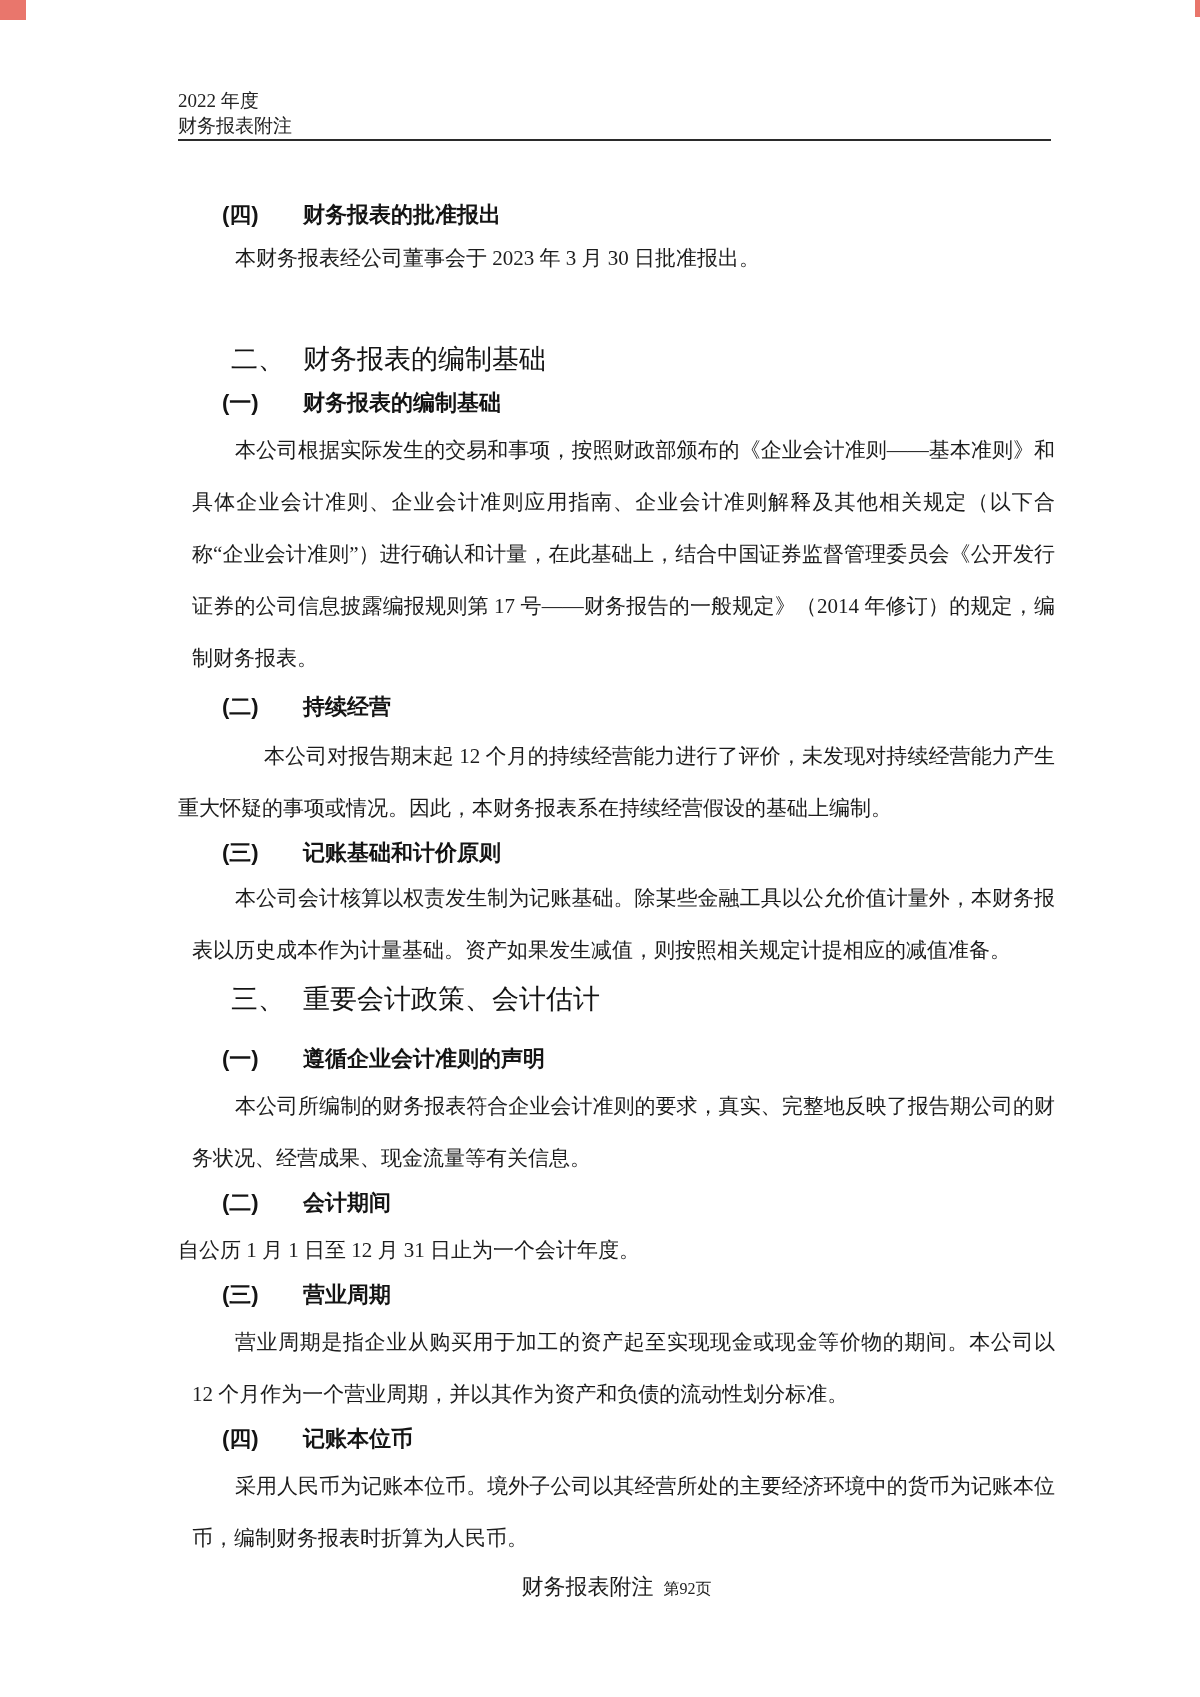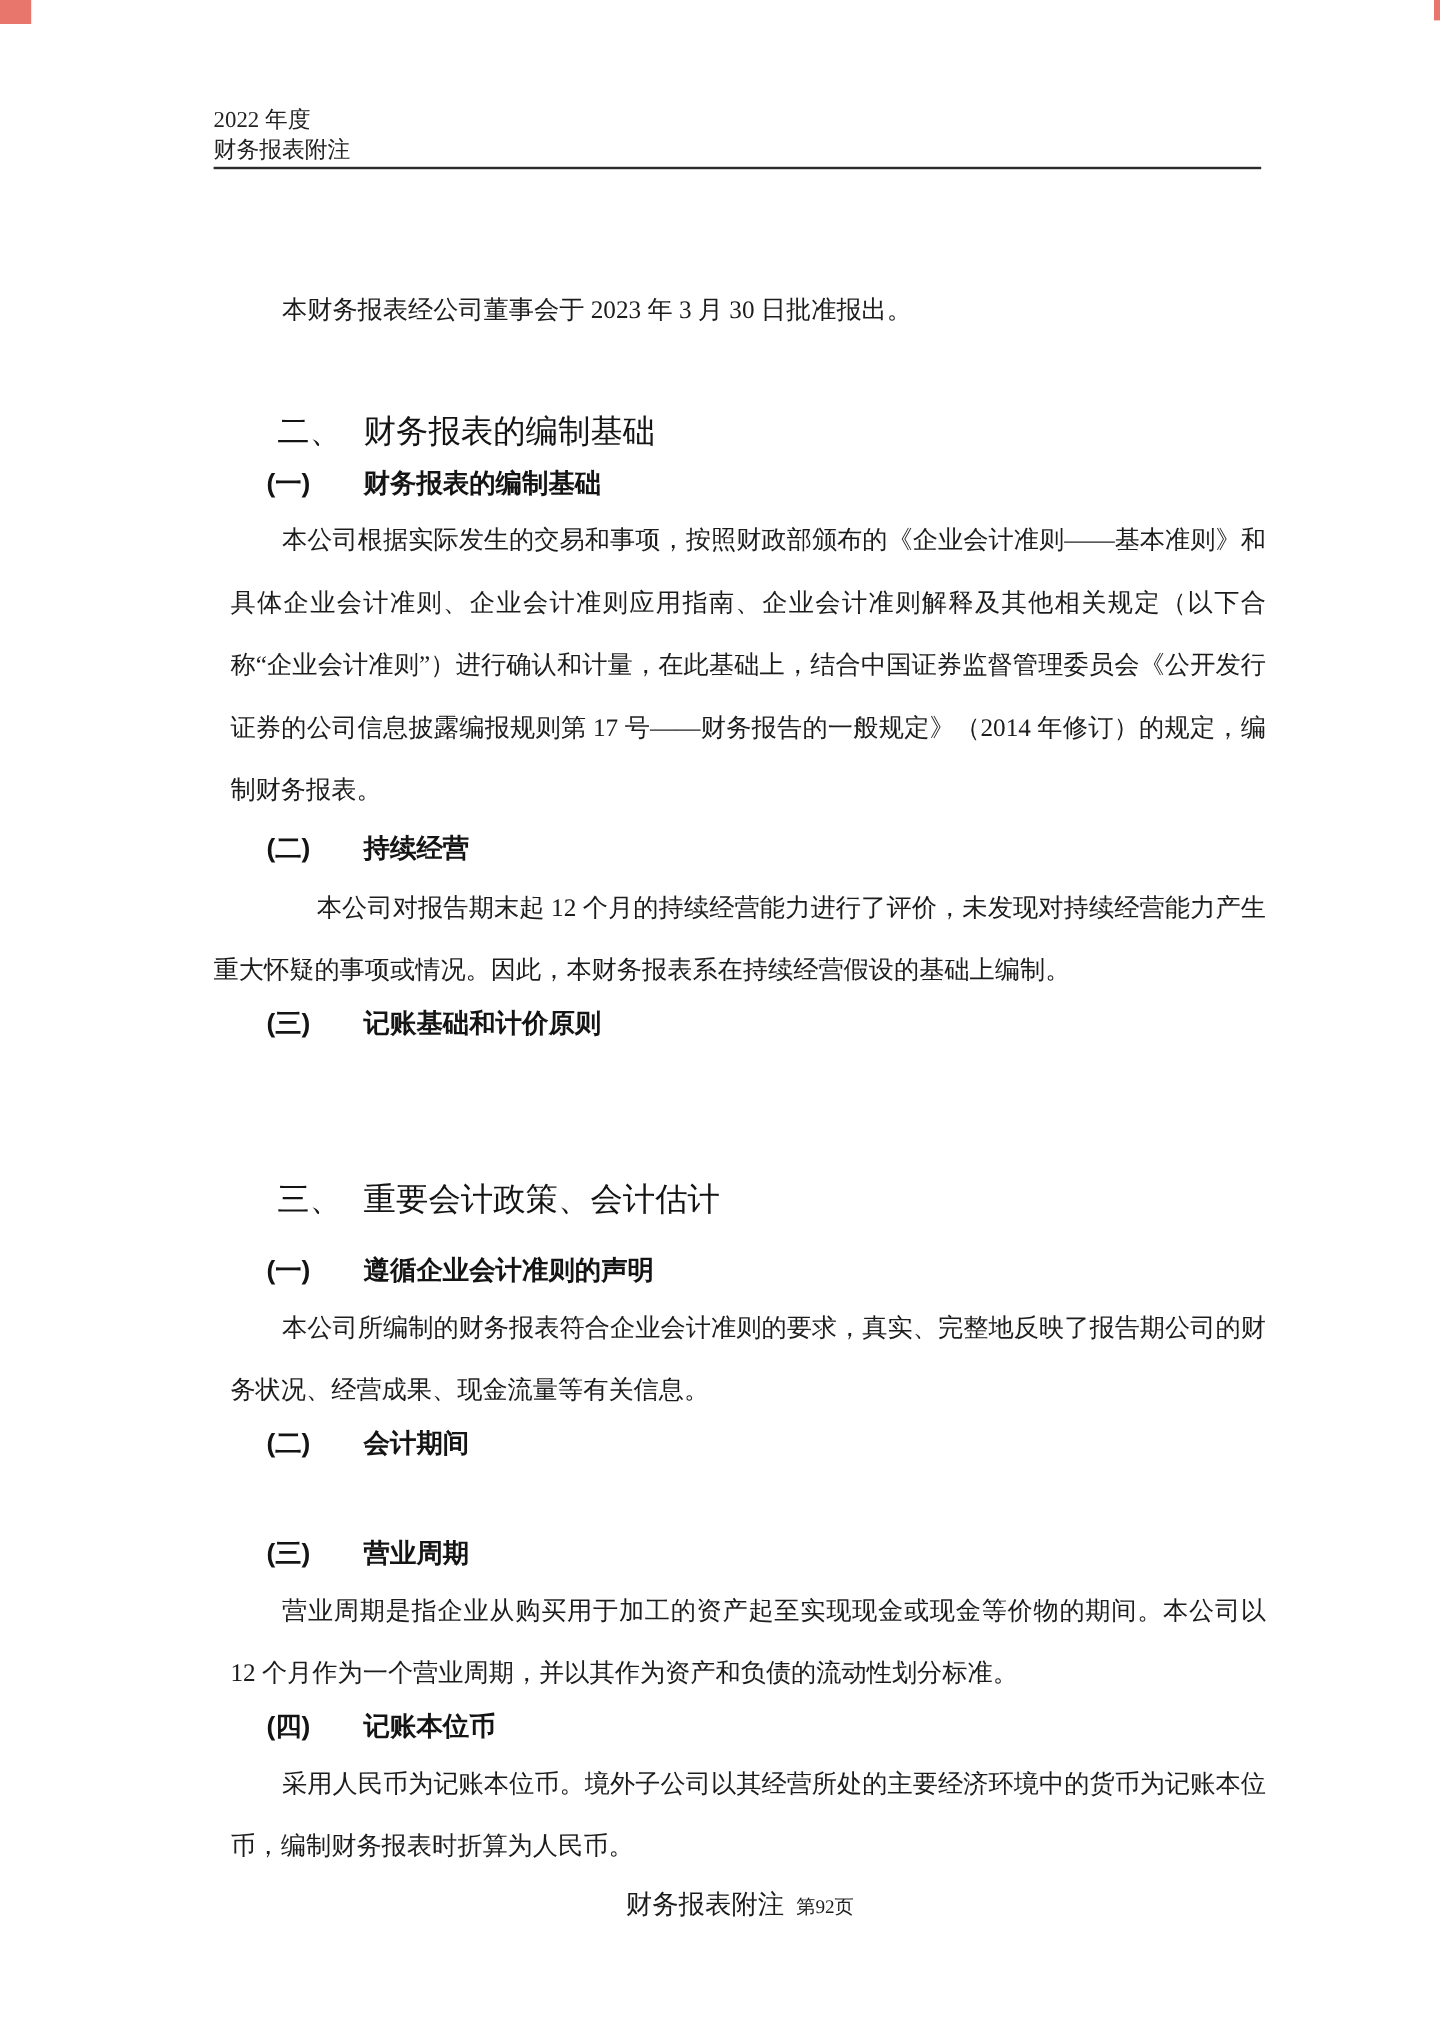--- a/index.html
+++ b/index.html
@@ -96,52 +96,57 @@
 
   <div class="corner-mark tl" style="background-color: rgb(233, 118, 108);"></div>
   <div class="corner-mark tr" style="background-color: rgb(233, 118, 108);"></div>
 
   <header class="doc-header abs" style="top:88px">
     <div>2022 年度</div>
     <div>财务报表附注</div>
   </header>
   <div class="header-rule"></div>
 
+  <div class="h2 abs" style="top:200px">
+    <span class="num">(四)</span><span class="ttl">财务报表的批准报出</span>
+  </div>
   <p class="para ind2 abs" style="top:232px">本财务报表经公司董事会于 2023 年 3 月 30 日批准报出。</p>
 
   <div class="h1 abs" style="top:340px">
     <span class="num">二、</span><span class="ttl">财务报表的编制基础</span>
   </div>
 
   <div class="h2 abs" style="top:388px">
     <span class="num">(一)</span><span class="ttl">财务报表的编制基础</span>
   </div>
   <p class="para ind2 abs" style="top:424px">本公司根据实际发生的交易和事项，按照财政部颁布的《企业会计准则——基本准则》和具体企业会计准则、企业会计准则应用指南、企业会计准则解释及其他相关规定（以下合称“企业会计准则”）进行确认和计量，在此基础上，结合中国证券监督管理委员会《公开发行证券的公司信息披露编报规则第 17 号——财务报告的一般规定》（2014 年修订）的规定，编制财务报表。</p>
 
   <div class="h2 abs" style="top:692px">
     <span class="num">(二)</span><span class="ttl">持续经营</span>
   </div>
   <p class="para ind4 abs" style="top:730px">本公司对报告期末起 12 个月的持续经营能力进行了评价，未发现对持续经营能力产生重大怀疑的事项或情况。因此，本财务报表系在持续经营假设的基础上编制。</p>
 
   <div class="h2 abs" style="top:838px">
     <span class="num">(三)</span><span class="ttl">记账基础和计价原则</span>
   </div>
+  <p class="para ind2 abs" style="top:872px">本公司会计核算以权责发生制为记账基础。除某些金融工具以公允价值计量外，本财务报表以历史成本作为计量基础。资产如果发生减值，则按照相关规定计提相应的减值准备。</p>
 
   <div class="h1 abs" style="top:980px">
     <span class="num">三、</span><span class="ttl">重要会计政策、会计估计</span>
   </div>
 
   <div class="h2 abs" style="top:1044px">
     <span class="num">(一)</span><span class="ttl">遵循企业会计准则的声明</span>
   </div>
   <p class="para ind2 abs" style="top:1080px">本公司所编制的财务报表符合企业会计准则的要求，真实、完整地反映了报告期公司的财务状况、经营成果、现金流量等有关信息。</p>
 
   <div class="h2 abs" style="top:1188px">
     <span class="num">(二)</span><span class="ttl">会计期间</span>
   </div>
+  <p class="para abs" style="top:1224px">自公历 1 月 1 日至 12 月 31 日止为一个会计年度。</p>
 
   <div class="h2 abs" style="top:1280px">
     <span class="num">(三)</span><span class="ttl">营业周期</span>
   </div>
   <p class="para ind2 abs" style="top:1316px">营业周期是指企业从购买用于加工的资产起至实现现金或现金等价物的期间。本公司以 12 个月作为一个营业周期，并以其作为资产和负债的流动性划分标准。</p>
 
   <div class="h2 abs" style="top:1424px">
     <span class="num">(四)</span><span class="ttl">记账本位币</span>
   </div>
   <p class="para ind2 abs" style="top:1460px">采用人民币为记账本位币。境外子公司以其经营所处的主要经济环境中的货币为记账本位币，编制财务报表时折算为人民币。</p>

